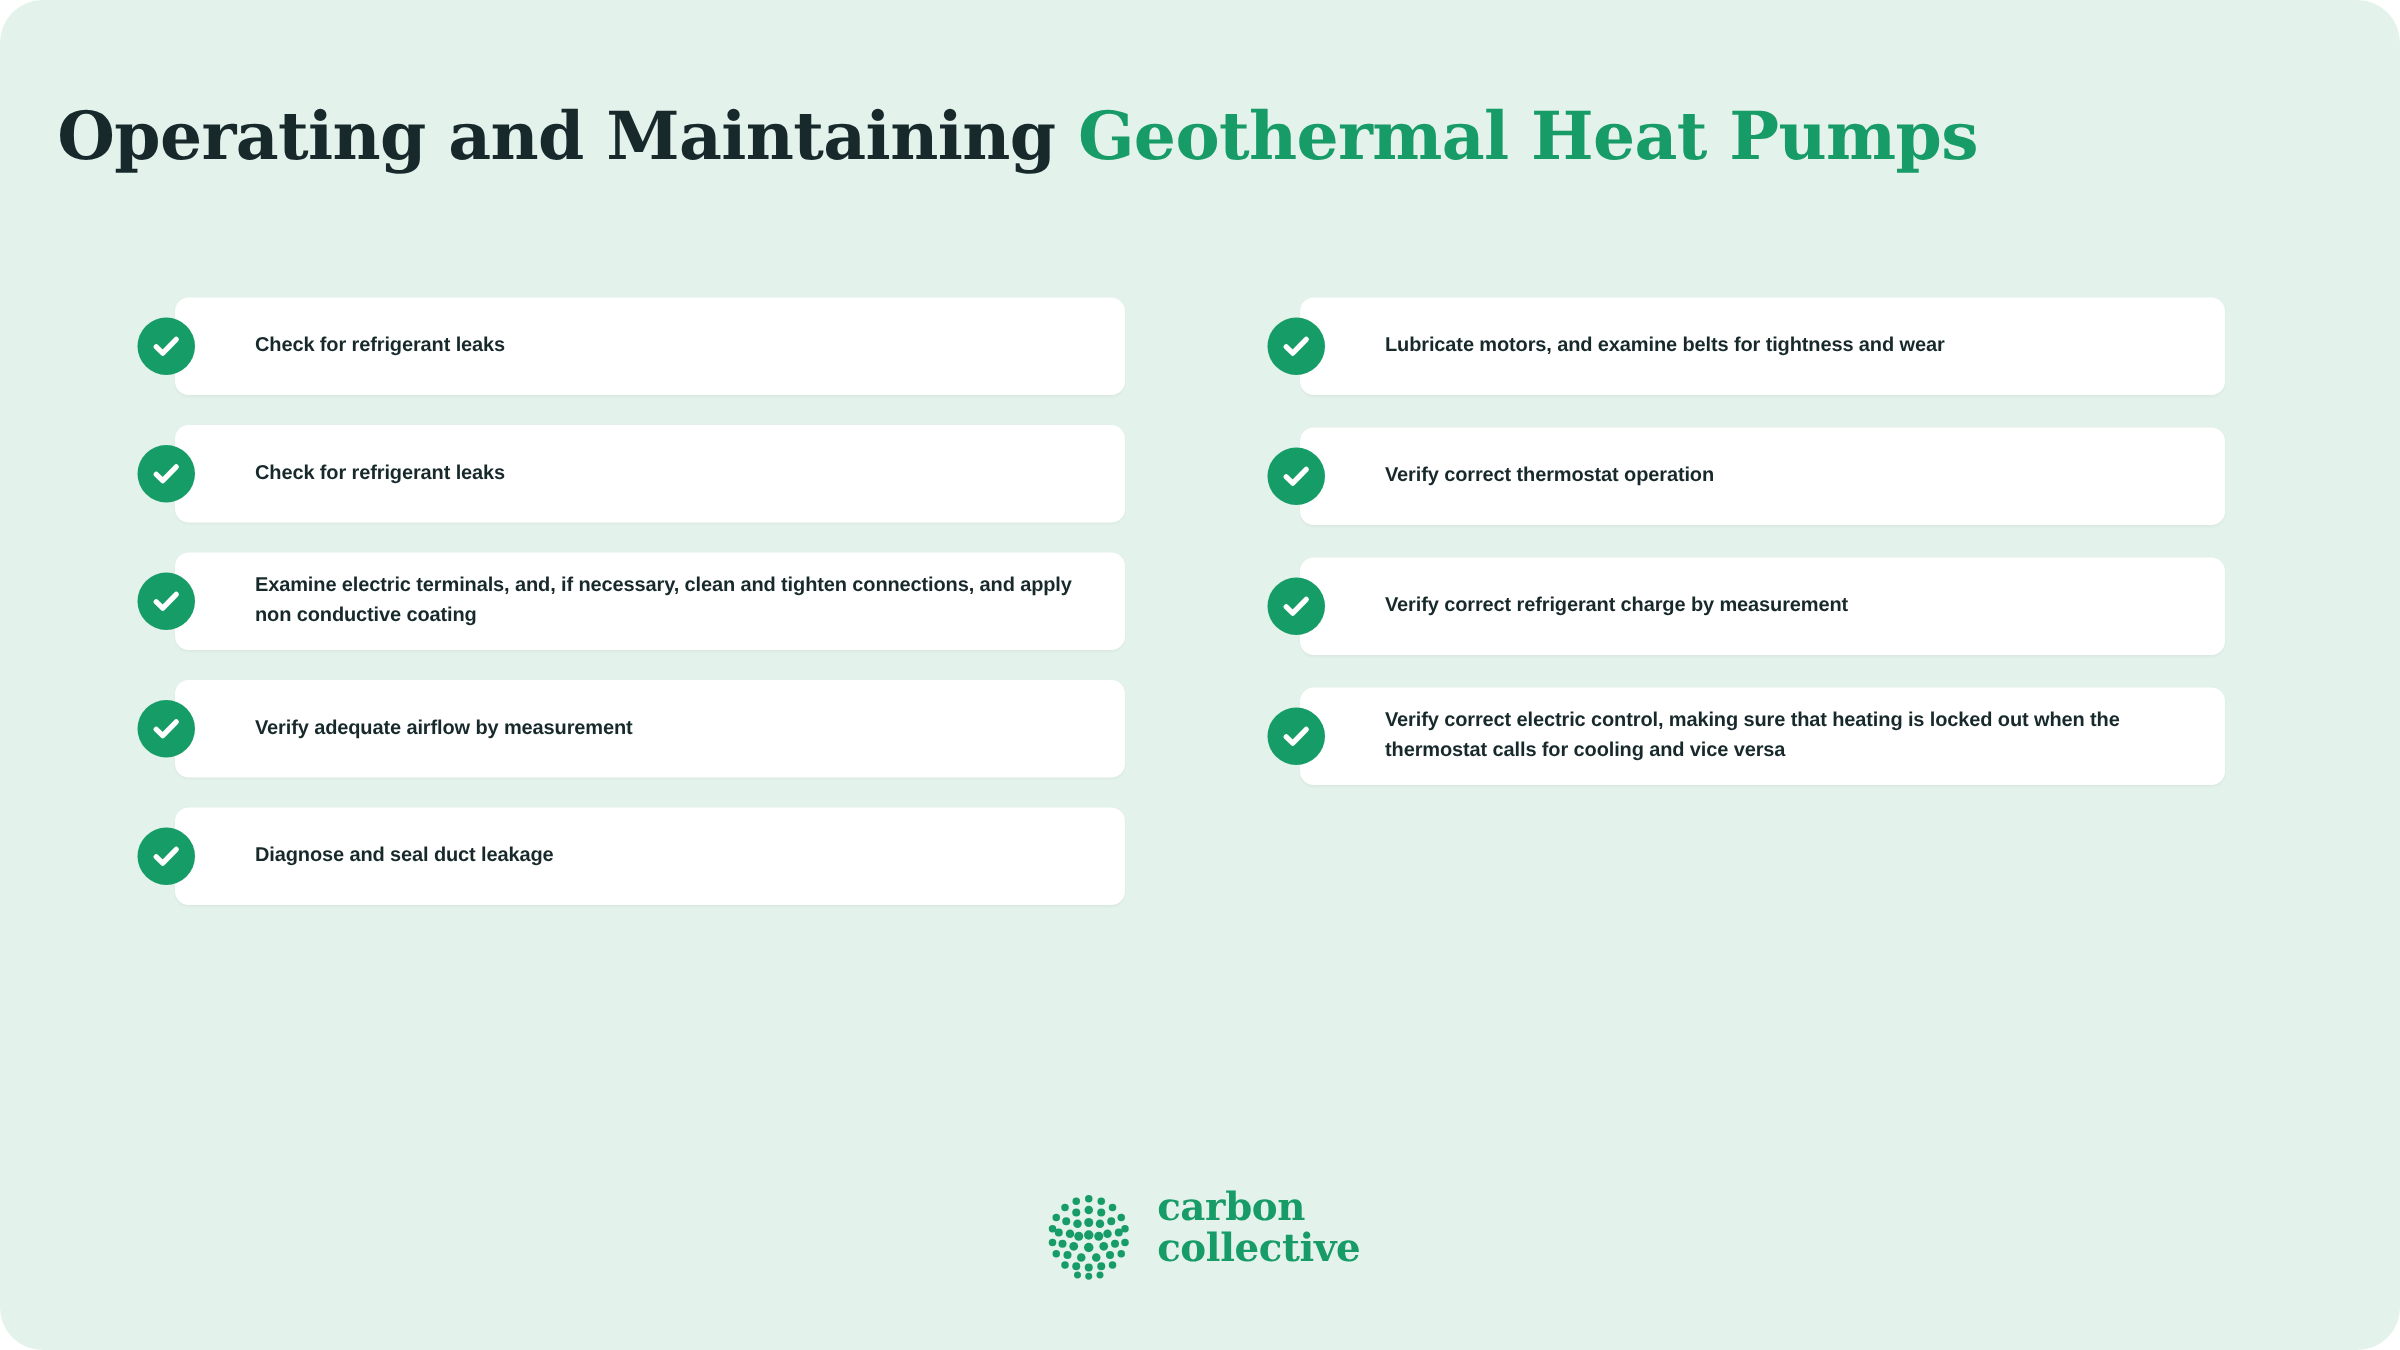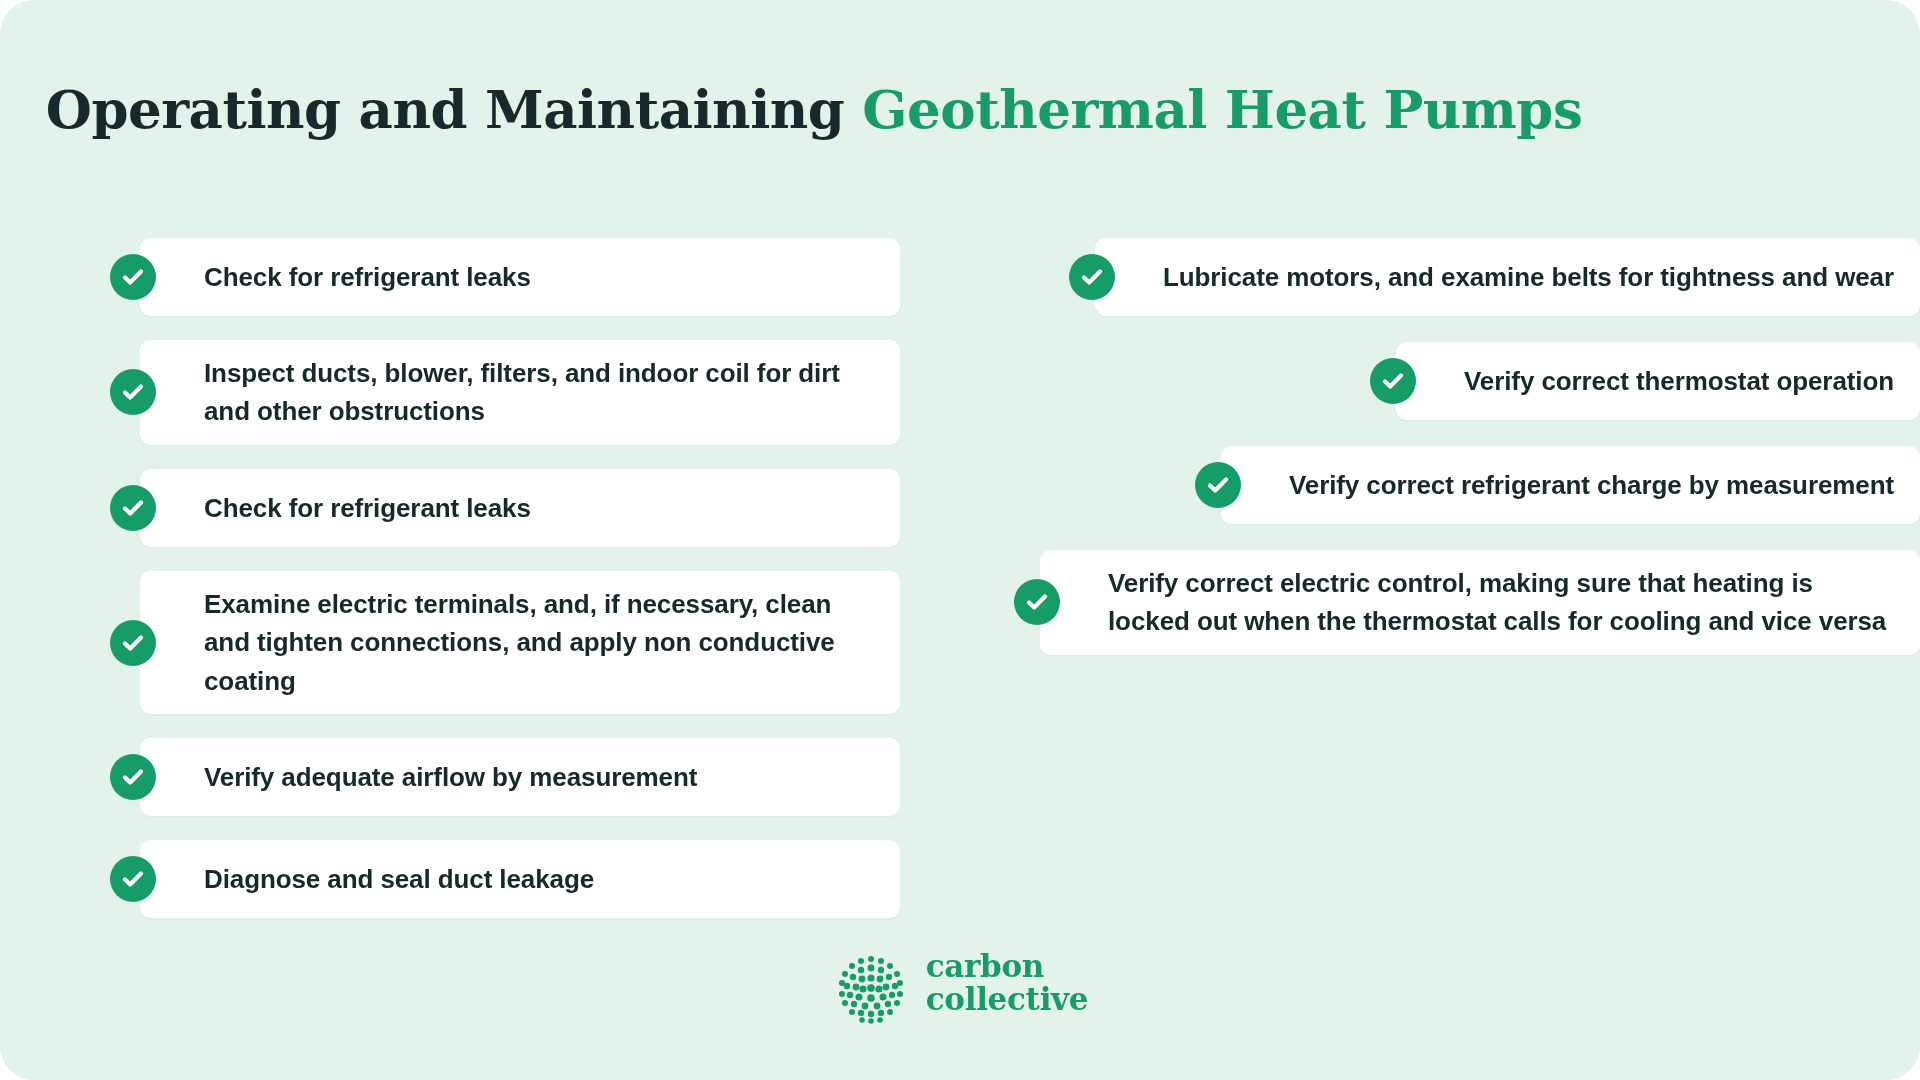--- a/index.html
+++ b/index.html
@@ -52,22 +52,22 @@
     display: flex;
     flex-direction: column;
   }
   .column.left {
     padding-left: 140px;
     padding-right: 60px;
     gap: 24px;
   }
   .column.right {
     padding-left: 80px;
+    padding-right: 140px;
     gap: 26px;
-    align-items: flex-end;
   }
   .item {
     position: relative;
     display: flex;
     align-items: center;
     min-height: 78px;
   }
   .card {
     background: #ffffff;
     border-radius: 11px;
@@ -76,21 +76,21 @@
     min-height: 78px;
     display: flex;
     align-items: center;
     padding: 14px 26px 14px 64px;
     box-shadow: 0 1px 2px rgba(0,0,0,0.04);
   }
   .column.right .card {
     padding-left: 68px;
   }
   .card-text {
-    font-size: 26px;
+    font-size: 16px;
     font-weight: bold;
     color: #17292b;
     line-height: 1.48;
     letter-spacing: -0.1px;
   }
   .check {
     position: absolute;
     left: -30px;
     top: 50%;
     transform: translateY(-50%);
@@ -150,30 +150,20 @@
         <div class="check">
           <svg width="26" height="26" viewBox="0 0 26 26">
               <path d="M5 13.5 L10.2 18.5 L21 7.5" fill="none" stroke="#ffffff" stroke-width="4.2" stroke-linecap="round" stroke-linejoin="round"></path>
             </svg>
         </div>
         <div class="card">
           <span class="card-text">Check for refrigerant leaks</span>
         </div>
       </div>
 
-      <div class="item">
-        <div class="check">
-          <svg width="26" height="26" viewBox="0 0 26 26">
-              <path d="M5 13.5 L10.2 18.5 L21 7.5" fill="none" stroke="#ffffff" stroke-width="4.2" stroke-linecap="round" stroke-linejoin="round"></path>
-            </svg>
-        </div>
-        <div class="card">
-          <span class="card-text">Inspect ducts, blower, filters, and indoor coil for dirt and other obstructions</span>
-        </div>
-      </div>
 
       <div class="item">
         <div class="check">
           <svg width="26" height="26" viewBox="0 0 26 26">
               <path d="M5 13.5 L10.2 18.5 L21 7.5" fill="none" stroke="#ffffff" stroke-width="4.2" stroke-linecap="round" stroke-linejoin="round"></path>
             </svg>
         </div>
         <div class="card">
           <span class="card-text">Check for refrigerant leaks</span>
         </div>

